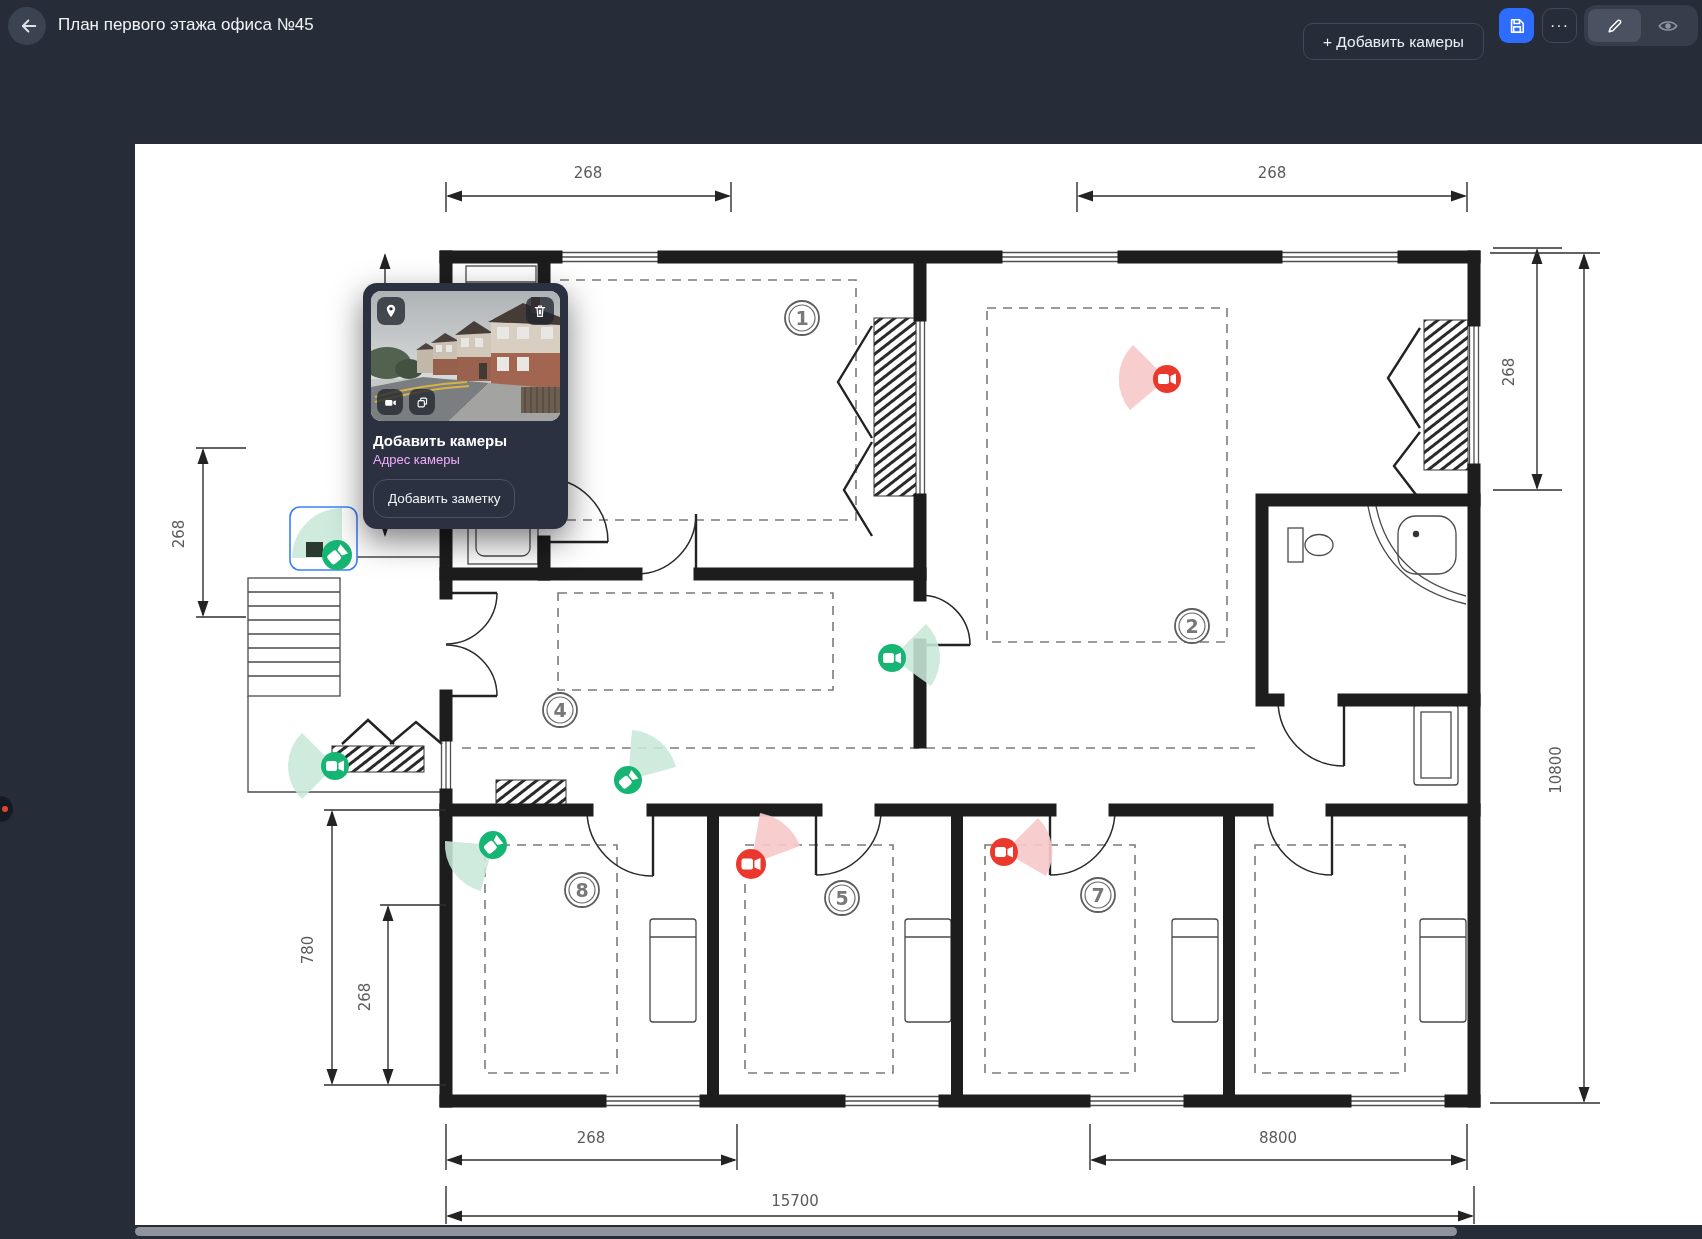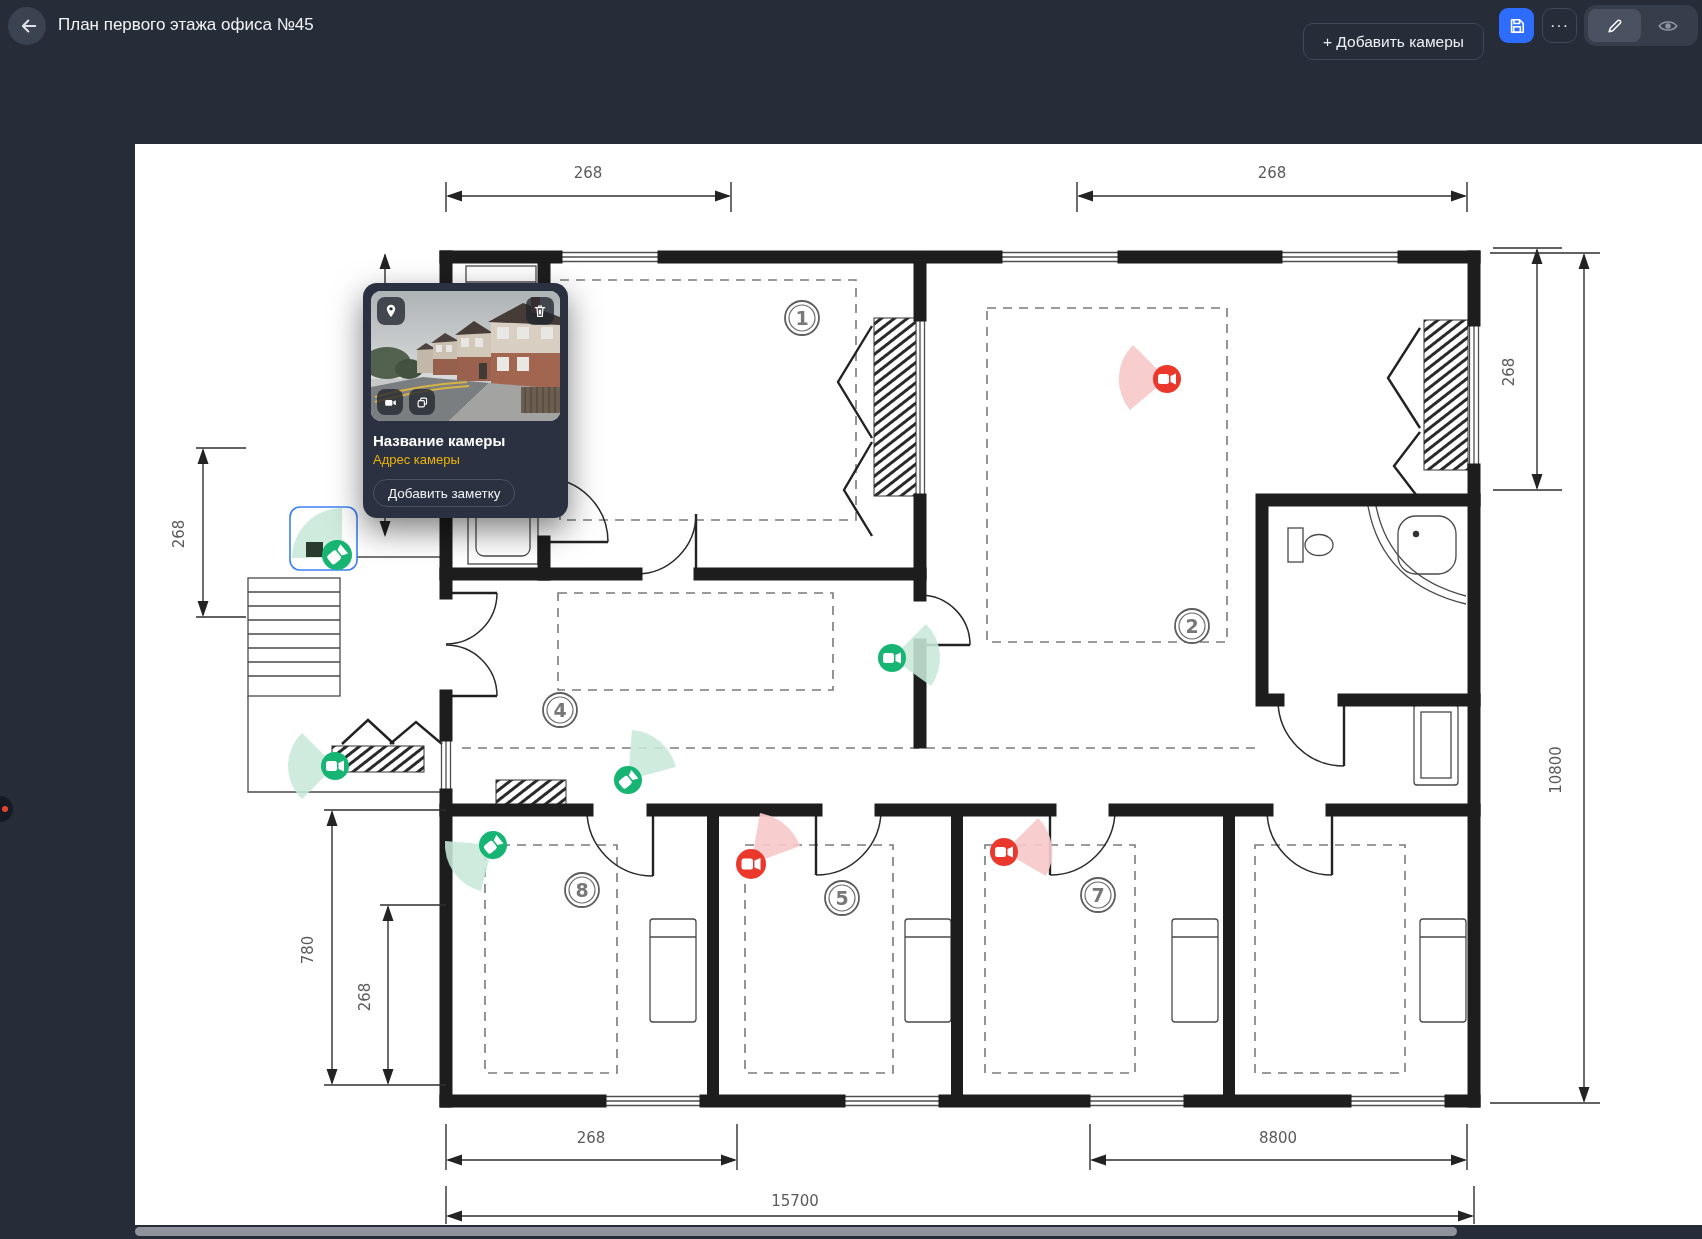--- a/index.html
+++ b/index.html
@@ -31,22 +31,22 @@
   
   .popup{position:absolute;left:363px;top:283px;width:205px;box-sizing:border-box;background:#2b3140;
     border-radius:14px;padding:8px 8px 11px;box-shadow:0 12px 32px rgba(0,0,0,.5);z-index:6;}
   .photo{position:relative;width:189px;height:130px;border-radius:10px;overflow:hidden;background:#9aa0a2;}
   .photo-btn{position:absolute;width:28px;height:28px;border-radius:8px;background:rgba(33,37,46,.78);
     display:flex;align-items:center;justify-content:center;cursor:pointer;}
   .photo-btn.small{width:26px;height:26px;}
   .pb-pin{left:6px;top:6px;}  .pb-trash{right:6px;top:6px;}
   .pb-cam{left:6px;bottom:6px;} .pb-copy{left:38px;bottom:6px;}
   .popup-name{margin:11px 2px 0;font-size:15px;font-weight:700;color:#ffffff;}
-  .popup-addr{margin:3px 2px 0;font-size:13px;color:#eab308;}
-  .note-btn{margin:12px 2px 0;display:inline-flex;align-items:center;height:28px;padding:0 14px;
+  .popup-addr{margin:3px 2px 0;font-size:13px;color:#f0abfc;}
+  .note-btn{margin:12px 2px 0;display:inline-flex;align-items:center;height:39px;padding:0 14px;
     border:1px solid #4b5263;border-radius:14px;font-size:13.5px;color:#f0f2f5;background:transparent;cursor:pointer;}
   
   .wall{stroke:#1d1d1d;stroke-width:13;fill:none;stroke-linecap:square;}
   .sep{stroke:#1d1d1d;stroke-width:12;fill:none;stroke-linecap:butt;}
   .dashline{stroke:#7b7b7b;stroke-width:1.6;fill:none;stroke-dasharray:9 7;}
   .thin{stroke:#4a4a4a;stroke-width:1.3;fill:none;}
   .fixture{stroke:#4a4a4a;stroke-width:1.3;fill:#ffffff;}
   .door{stroke:#222;stroke-width:2.4;fill:none;}
   .arc{stroke:#2a2a2a;stroke-width:1.5;fill:none;}
   .winline{stroke:#4f4f4f;stroke-width:1.3;fill:none;}
@@ -439,21 +439,21 @@
         <polygon points="16.5,10.5 20.5,8.5 20.5,16.5 16.5,14.5" fill="#fff"></polygon>
       </svg>
     </div>
     <div class="photo-btn small pb-copy">
       <svg width="15" height="15" viewBox="0 0 24 24">
         <rect x="5" y="9" width="10" height="10" rx="2" stroke="#fff" stroke-width="1.8" fill="none"></rect>
         <path d="M9,9 V6.5 a1.5,1.5 0 0 1 1.5,-1.5 H17 a1.5,1.5 0 0 1 1.5,1.5 V13 a1.5,1.5 0 0 1 -1.5,1.5 H15" stroke="#fff" stroke-width="1.8" fill="none"></path>
       </svg>
     </div>
   </div>
-  <div class="popup-name">Название камеры</div>
+  <div class="popup-name">Добавить камеры</div>
   <div class="popup-addr">Адрес камеры</div>
   <button class="note-btn">Добавить заметку</button>
 </div>
 
 <div class="hscroll"></div>
 <div class="edge-notch">
     <i></i>
   </div>
 
 </body></html>

